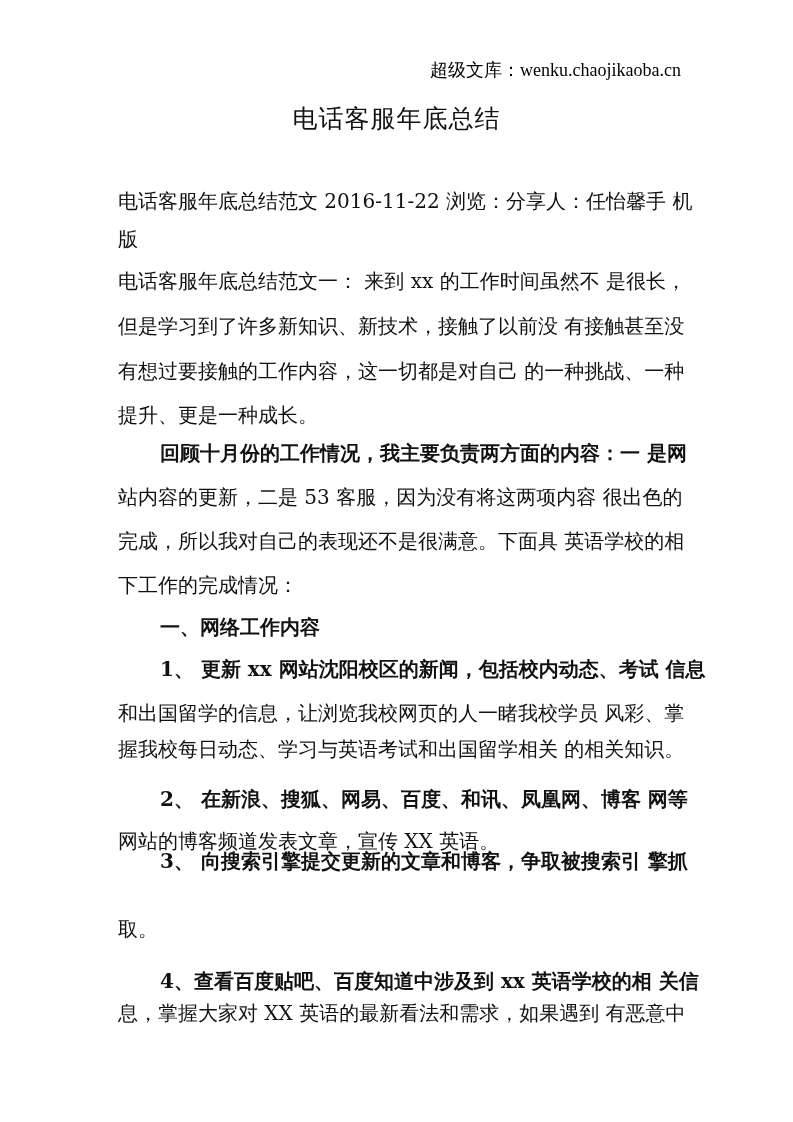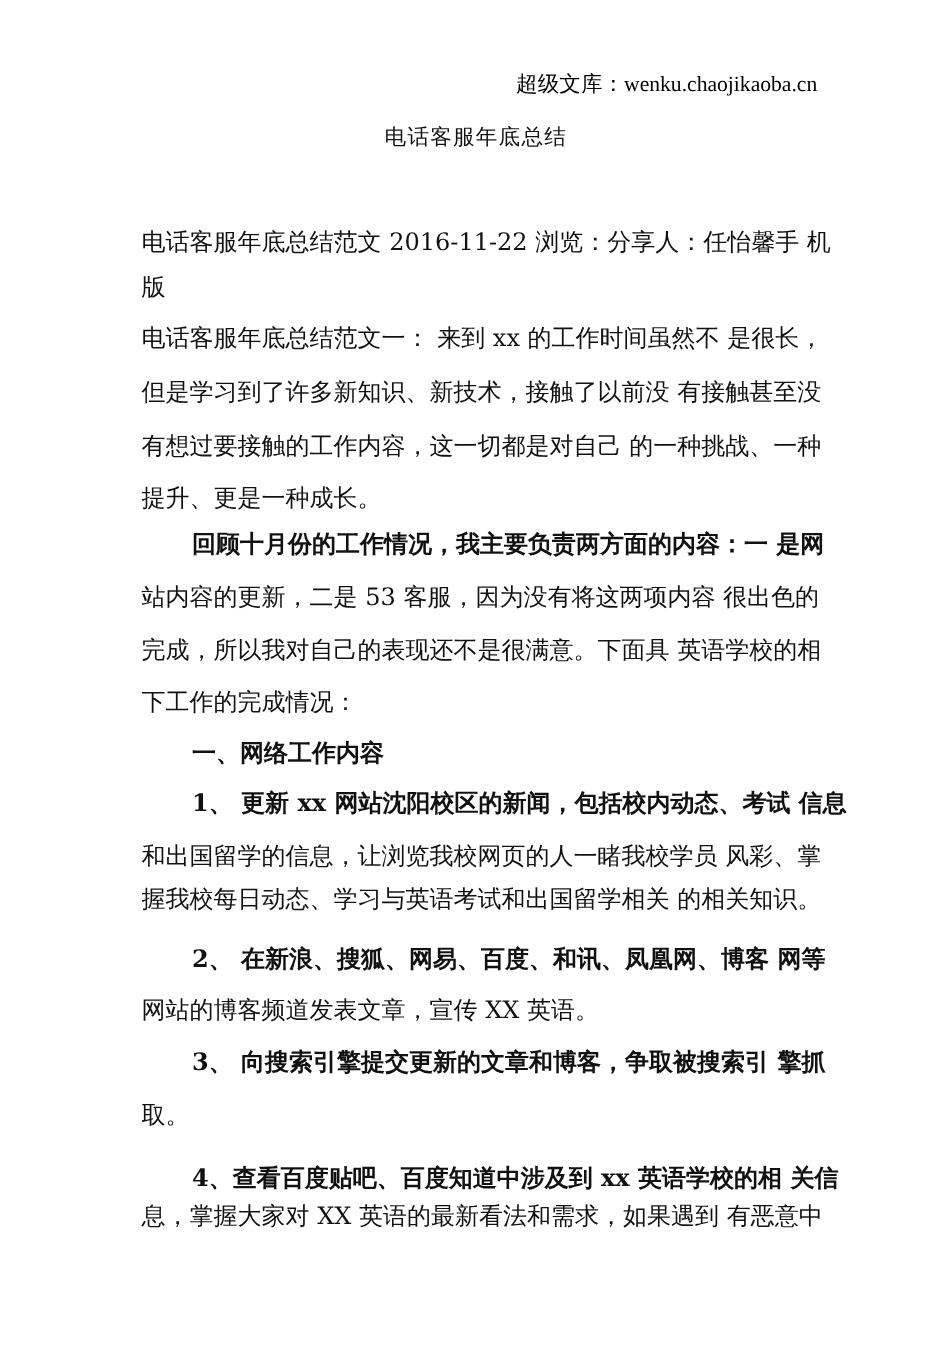--- a/index.html
+++ b/index.html
@@ -1,21 +1,21 @@
 <!DOCTYPE html>
 <html><head>
 <meta charset="utf-8">
 <style>
   html, body { margin: 0; padding: 0; background: #ffffff; }
   body { width: 793px; height: 1122px; position: relative; overflow: hidden;
          font-family: "DejaVu Serif", "Liberation Serif", serif; color: #111; }
   .header-note { position: absolute; top: 58px; right: 112px; font-size: 18px; color: #000000;
                  font-family: "Liberation Serif", "DejaVu Serif", serif; }
   .title { position: absolute; top: 102px; left: 0; width: 793px; text-align: center;
-           font-size: 18px; letter-spacing: 1px; font-weight: normal; margin: 0; }
+           font-size: 25px; letter-spacing: 1px; font-weight: normal; margin: 0; }
   .line { position: absolute; left: 118px; width: 570px; font-size: 20px; white-space: nowrap; }
   .indent { left: 160px; font-weight: bold; }
 </style>
 </head>
 <body>
 
 <div class="header-note">超级文库：wenku.chaojikaoba.cn</div>
 <h1 class="title">电话客服年底总结</h1>
 
 <div>
@@ -28,17 +28,17 @@
   <div class="line indent" style="top:440px; width:528px">回顾十月份的工作情况，我主要负责两方面的内容：一 是网</div>
   <div class="line" style="top:484px">站内容的更新，二是 53 客服，因为没有将这两项内容 很出色的</div>
   <div class="line" style="top:528px">完成，所以我对自己的表现还不是很满意。下面具 英语学校的相</div>
   <div class="line" style="top:572px">下工作的完成情况：</div>
   <div class="line indent" style="top:614px">一、网络工作内容</div>
   <div class="line indent" style="top:656px">1、 更新 xx 网站沈阳校区的新闻，包括校内动态、考试 信息</div>
   <div class="line" style="top:700px">和出国留学的信息，让浏览我校网页的人一睹我校学员 风彩、掌</div>
   <div class="line" style="top:736px">握我校每日动态、学习与英语考试和出国留学相关 的相关知识。</div>
   <div class="line indent" style="top:786px">2、 在新浪、搜狐、网易、百度、和讯、凤凰网、博客 网等</div>
   <div class="line" style="top:828px">网站的博客频道发表文章，宣传 XX 英语。</div>
-  <div class="line indent" style="top:872px">3、 向搜索引擎提交更新的文章和博客，争取被搜索引 擎抓</div>
+  <div class="line indent" style="top:848px">3、 向搜索引擎提交更新的文章和博客，争取被搜索引 擎抓</div>
   <div class="line" style="top:916px">取。</div>
   <div class="line indent" style="top:968px">4、查看百度贴吧、百度知道中涉及到 xx 英语学校的相 关信</div>
   <div class="line" style="top:1000px">息，掌握大家对 XX 英语的最新看法和需求，如果遇到 有恶意中</div>
 </div>
 
 </body></html>

